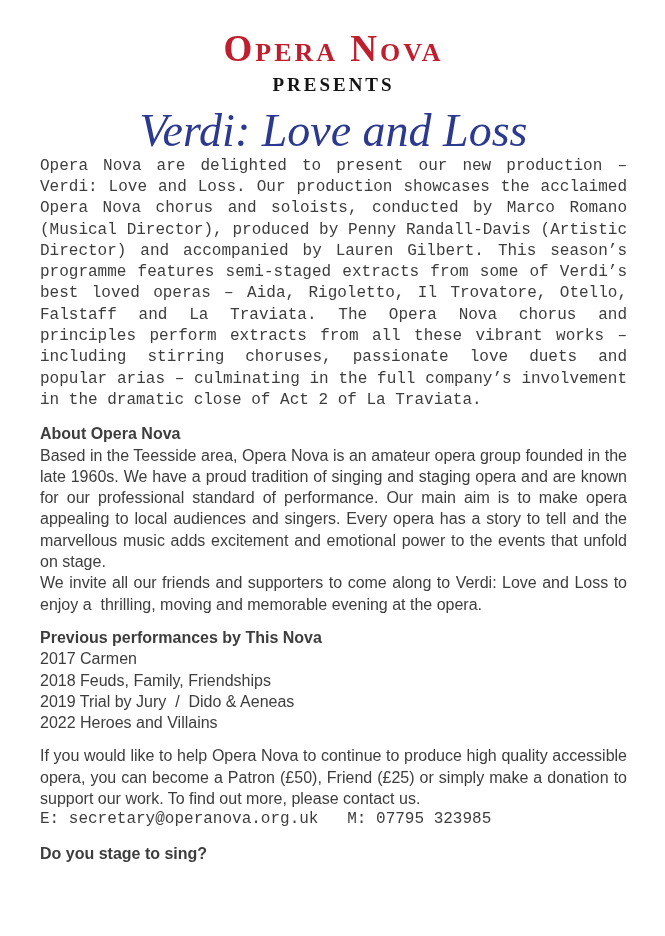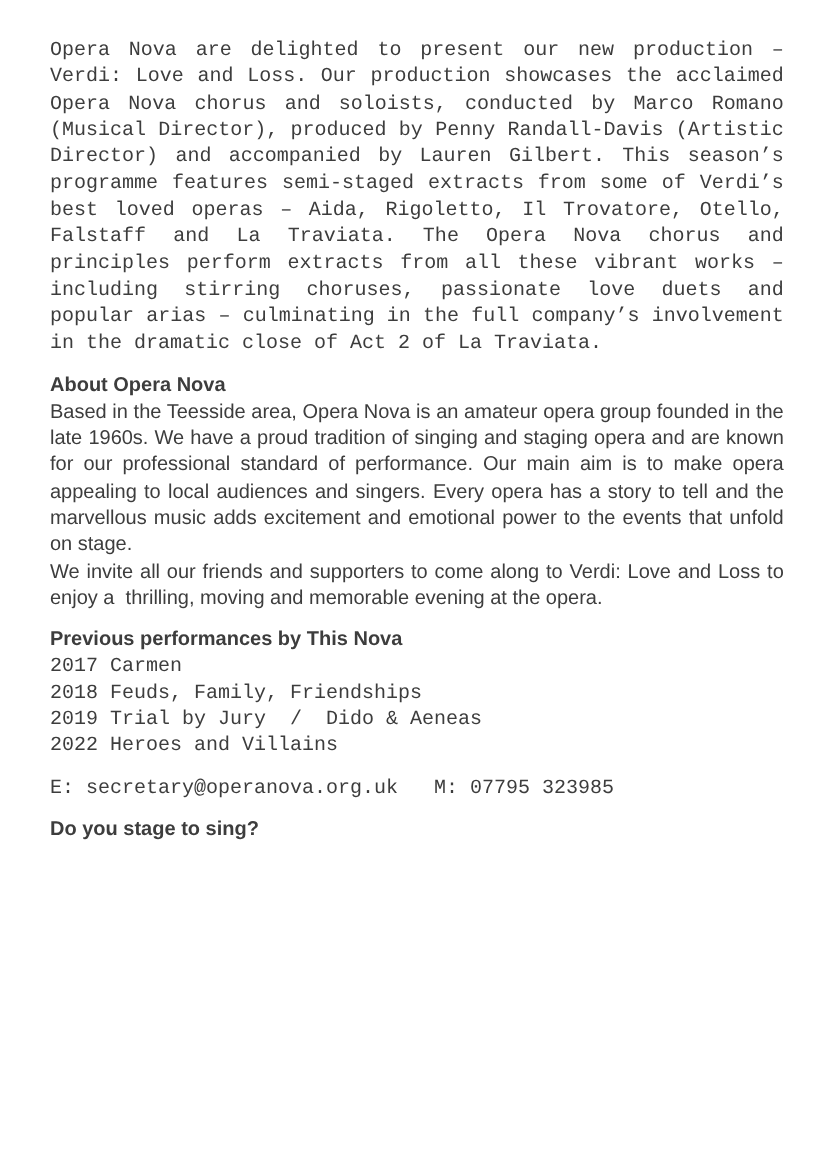--- a/index.html
+++ b/index.html
@@ -70,52 +70,57 @@
   }
   .section h3 {
     margin: 0;
     font-size: 16px;
     line-height: 21.3px;
     font-weight: bold;
     color: #3d3d3d;
   }
   .list-line {
     line-height: 21.3px;
-    font-family: Liberation Mono, monospace;
   }
   .contact-line {
     line-height: 21.3px;
     font-family: Liberation Mono, monospace;
   }
 </style>
 </head>
 <body>
 
 <div class="page">
 
+  <header>
+    <h1 class="brand">Opera Nova</h1>
+    <div class="presents">PRESENTS</div>
+    <h2 class="show-title">Verdi: Love and Loss</h2>
+  </header>
 
   <main class="body-text">
 
     <p class="para intro">Opera Nova are delighted to present our new production – Verdi: Love and Loss. Our production showcases the acclaimed Opera Nova chorus and soloists, conducted by Marco Romano (Musical Director), produced by Penny Randall-Davis (Artistic Director) and accompanied by Lauren Gilbert. This season’s programme features semi-staged extracts from some of Verdi’s best loved operas – Aida, Rigoletto, Il Trovatore, Otello, Falstaff and La Traviata. The Opera Nova chorus and principles perform extracts from all these vibrant works – including stirring choruses, passionate love duets and popular arias – culminating in the full company’s involvement in the dramatic close of Act 2 of La Traviata.</p>
 
     <section class="section">
       <h3>About Opera Nova</h3>
       <p class="para">Based in the Teesside area, Opera Nova is an amateur opera group founded in the late 1960s. We have a proud tradition of singing and staging opera and are known for our professional standard of performance. Our main aim is to make opera appealing to local audiences and singers. Every opera has a story to tell and the marvellous music adds excitement and emotional power to the events that unfold on stage.</p>
       <p class="para">We invite all our friends and supporters to come along to Verdi: Love and Loss to enjoy a&nbsp; thrilling, moving and memorable evening at the opera.</p>
     </section>
 
     <section class="section">
       <h3>Previous performances by This Nova</h3>
       <div class="list-line">2017 Carmen</div>
       <div class="list-line">2018 Feuds, Family, Friendships</div>
       <div class="list-line">2019 Trial by Jury&nbsp; /&nbsp; Dido &amp; Aeneas</div>
       <div class="list-line">2022 Heroes and Villains</div>
     </section>
 
     <section class="section">
+      <p class="para">If you would like to help Opera Nova to continue to produce high quality accessible opera, you can become a Patron (£50), Friend (£25) or simply make a donation to support our work. To find out more, please contact us.</p>
       <div class="contact-line">E: secretary@operanova.org.uk&nbsp;&nbsp; M: 07795 323985</div>
     </section>
 
     <section class="section">
       <h3>Do you stage to sing?</h3>
     </section>
 
   </main>
 
 </div>

